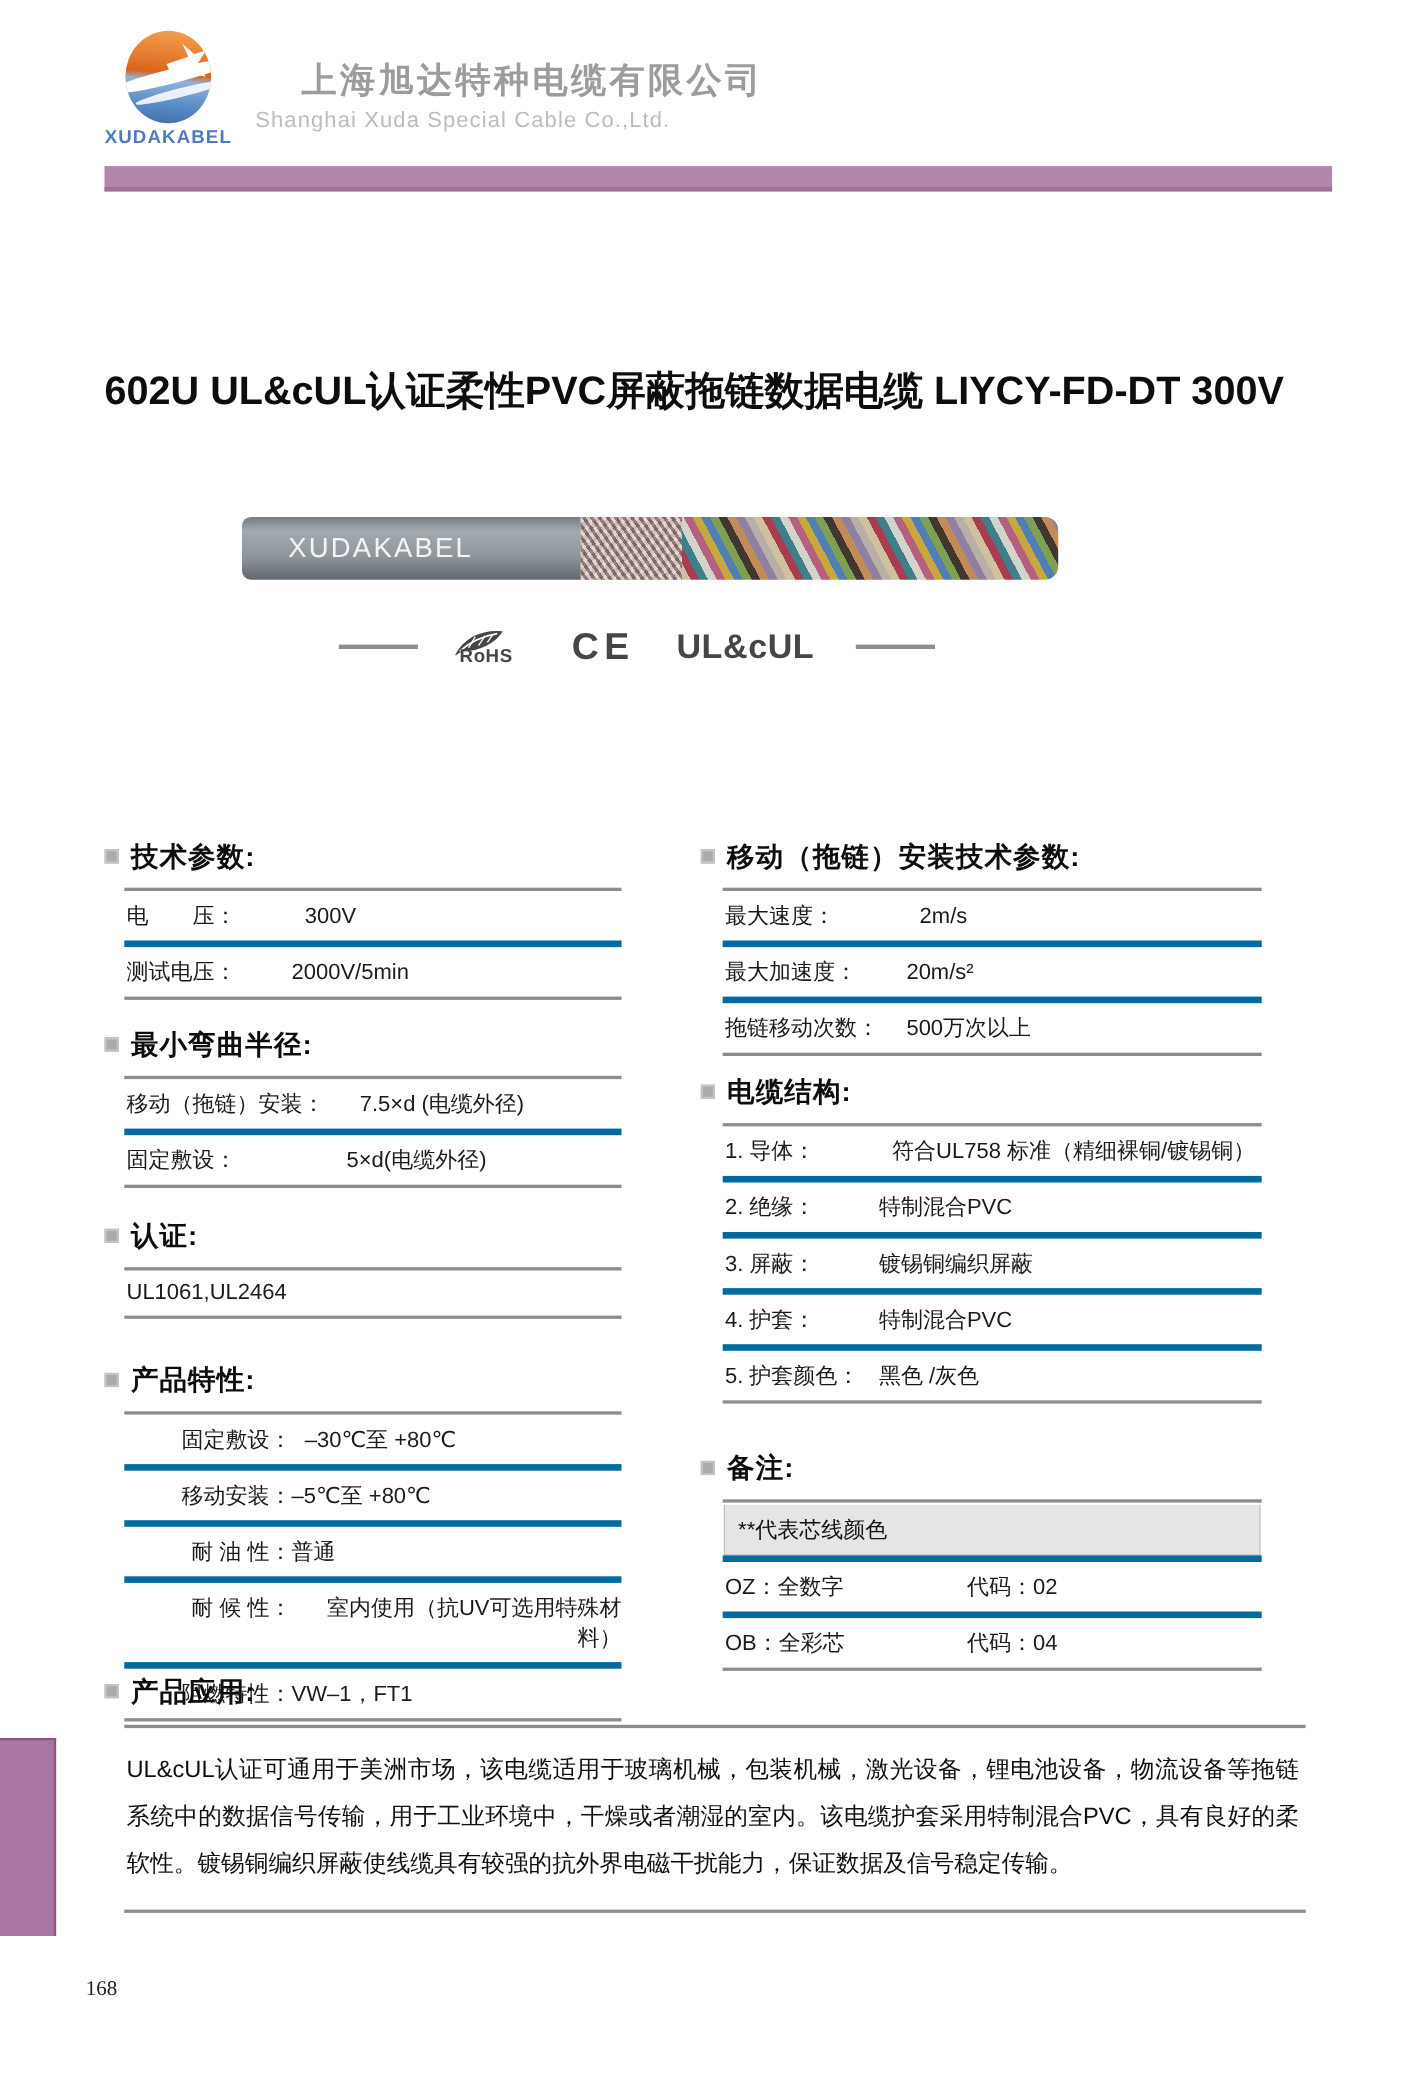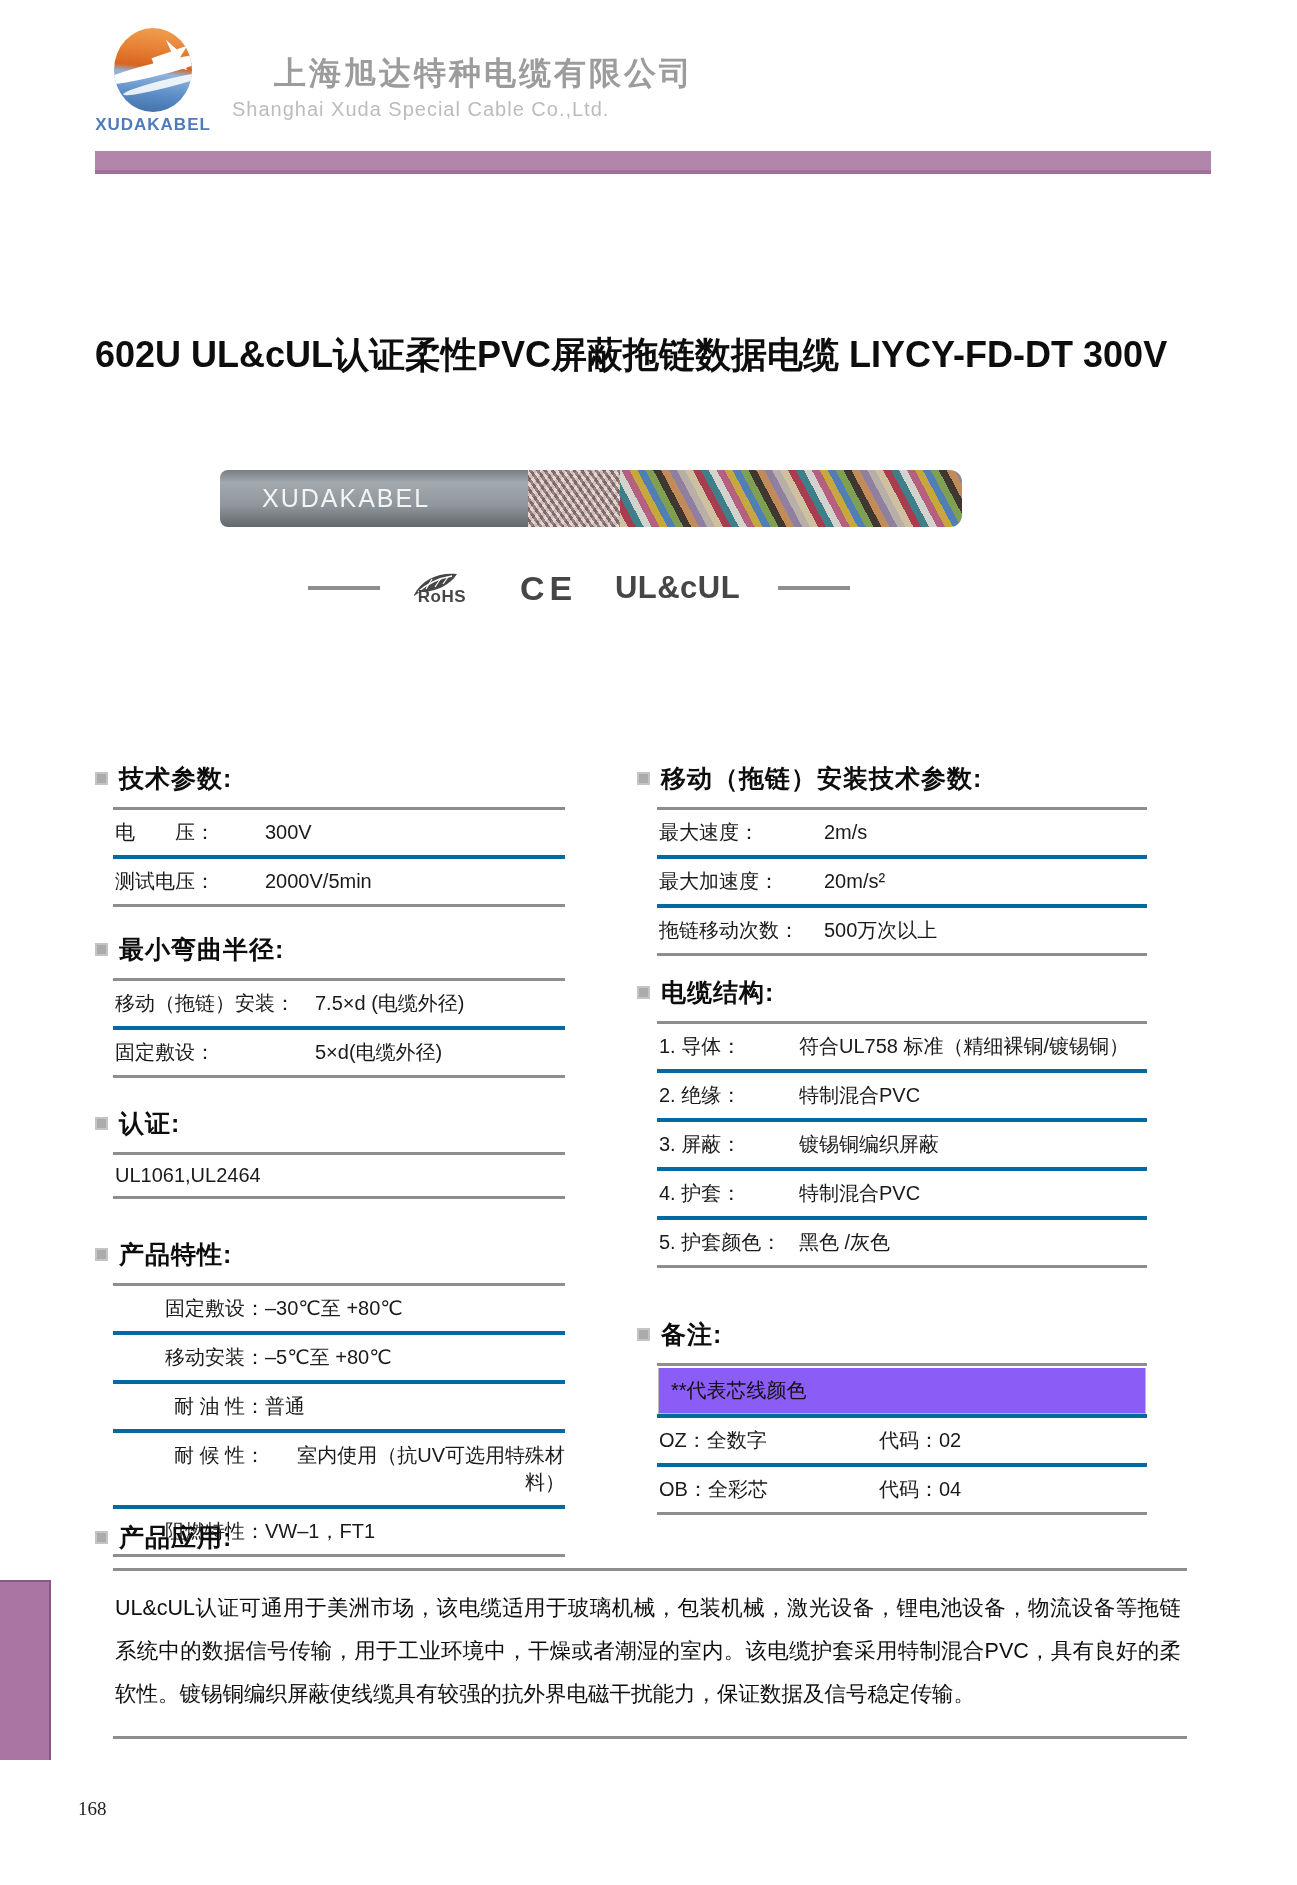--- a/index.html
+++ b/index.html
@@ -64,28 +64,28 @@
   .ce { font-size:34px; font-weight:bold; letter-spacing:5px;margin-left:16px; }
   .ulcul { font-size:31px; font-weight:bold; letter-spacing:.5px; }
 
   
   .section { position:absolute; }
   .sec-head { display:flex; align-items:center; gap:11px; }
   .sq { width:13px; height:13px; background:#ababab; box-shadow:inset 0 0 0 2px #c4c4c4; flex-shrink:0; }
   .sec-title { font-size:25px; font-weight:bold; color:#0d0d0d; letter-spacing:1px; }
   .tbl { margin:12px 0 0 18px; border-top:3px solid #8d8d8d; border-bottom:3px solid #8d8d8d; }
   .rcol .tbl { margin-left:20px; }
-  .row { display:flex; align-items:baseline; padding:9px 0 9px 2px; border-top:4px solid #0369a1; font-size:20px; color:#1a1a1a; }
-  .row:first-child { border-top:none; }
+  .row { display:flex; align-items:baseline; padding:9px 0 9px 2px; border-top:6px solid #0369a1; font-size:20px; color:#1a1a1a; }
+  .row:first-child { border-top:none;gap:12px; }
   .lbl { flex-shrink:0; }
   .w150 .lbl { width:150px; }
   .w200 .lbl { width:200px; }
   .w165 .lbl { width:165px; }
   .w140 .lbl { width:140px; }
-  .note-hl { background:#8b5cf6; padding:9px 0 9px 12px; font-size:20px; border:1px solid #bdbdbd; border-top:none; margin:2px 1px 0 1px; }
+  .note-hl { background:#e5e5e5; padding:9px 0 9px 12px; font-size:20px; border:1px solid #bdbdbd; border-top:none; margin:2px 1px 0 1px; }
   .notes-row .lbl { width:220px; }
   .apps-text { margin:14px 0 0 18px; border-top:3px solid #8d8d8d; border-bottom:3px solid #8d8d8d; padding:16px 6px 20px 2px; font-size:21.5px; line-height:2.0; text-align:justify; color:#0f0f0f; }
 
   
   .side-rect { position:absolute; left:0; top:1580px; width:49px; height:178px; border-top:2px solid #8d5586; border-right:2px solid #8d5586; }
   .pagenum { position:absolute; left:78px; top:1798px; font-family:"Liberation Serif","DejaVu Serif",serif; font-size:19px; color:#1c1c1c; }
 </style>
 </head>
 <body>
 

